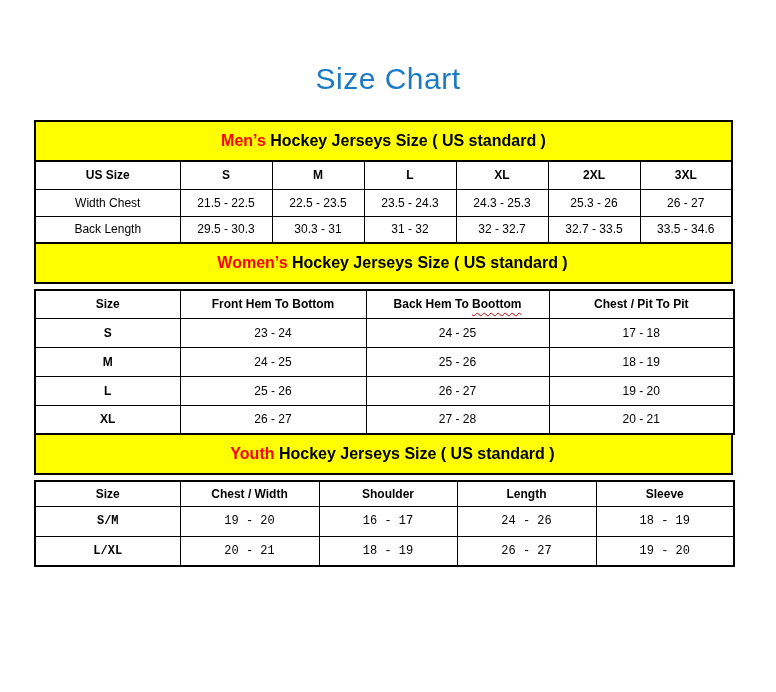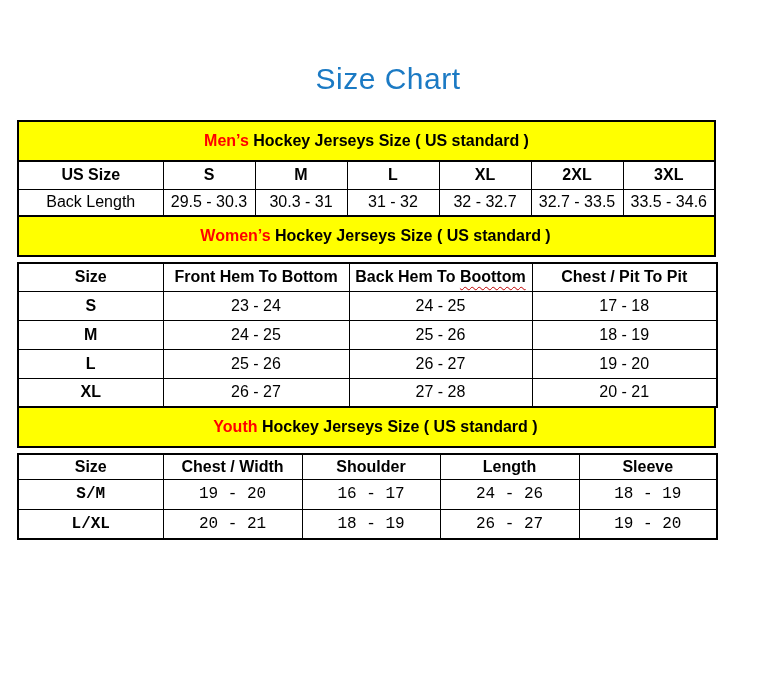--- a/index.html
+++ b/index.html
@@ -18,37 +18,37 @@
   .page{position:relative;width:776px;height:692px;background:#fff;}
   .page-title{
     margin:58px 0 0 0;
     text-align:center;
     font-size:30px;
     font-weight:normal;
     line-height:42px;
     letter-spacing:0.5px;
     color:var(--title-blue);
   }
-  .sheet{width:699px;margin:20px 0 0 17px;}
+  .sheet{width:699px;margin:20px 0 0 34px;}
   .band{
     background:var(--band-yellow);
     border:2px solid #000;
     height:42px;
     display:flex;align-items:center;justify-content:center;
     font-size:16px;font-weight:bold;
     white-space:pre-wrap;
   }
   .band .accent{color:var(--accent-red);}
   .band-flush{margin-top:-2px;padding-left:18px;}
   table{
     border-collapse:collapse;
     table-layout:fixed;
     width:699px;
     border:2px solid #000;
-    font-size:16px;
+    font-size:12px;
   }
   .tbl-flush{margin-top:-2px;}
   .tbl-gap{margin-top:5px;}
   th,td{
     border:1.5px solid #000;
     text-align:center;
     vertical-align:middle;
     padding:0;
     overflow:hidden;
   }
@@ -96,20 +96,29 @@
             <th>S</th>
             <th>M</th>
             <th>L</th>
             <th>XL</th>
             <th>2XL</th>
             <th>3XL</th>
           </tr>
         </thead>
         <tbody>
           <tr>
+            <td>Width Chest</td>
+            <td>21.5 - 22.5</td>
+            <td>22.5 - 23.5</td>
+            <td>23.5 - 24.3</td>
+            <td>24.3 - 25.3</td>
+            <td>25.3 - 26</td>
+            <td>26 - 27</td>
+          </tr>
+          <tr>
             <td>Back Length</td>
             <td>29.5 - 30.3</td>
             <td>30.3 - 31</td>
             <td>31 - 32</td>
             <td>32 - 32.7</td>
             <td>32.7 - 33.5</td>
             <td>33.5 - 34.6</td>
           </tr>
         </tbody>
       </table>

